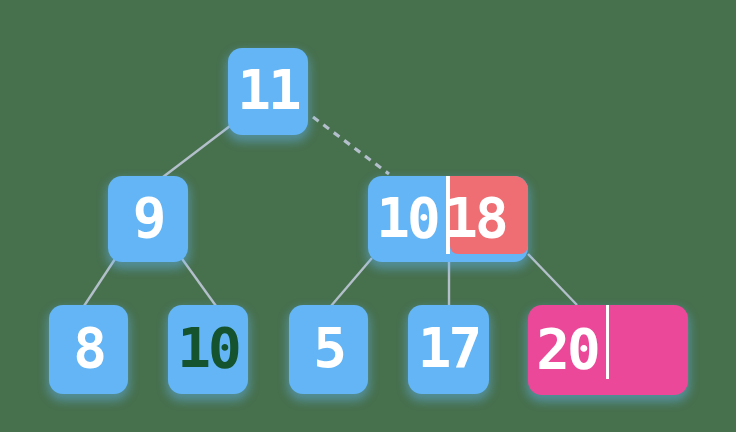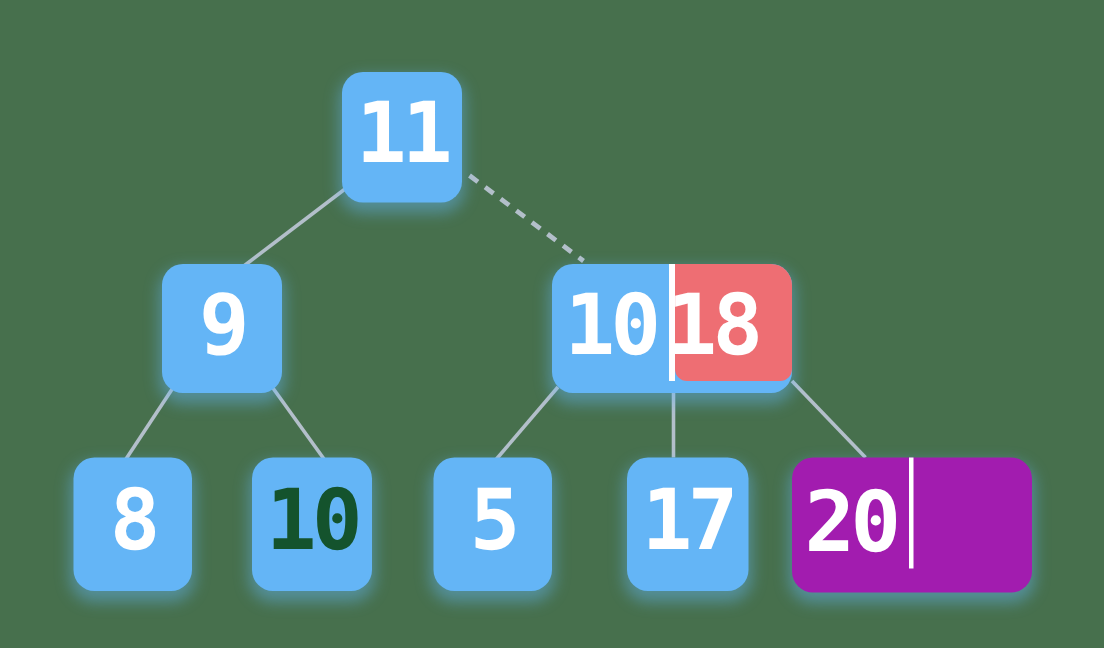--- a/index.html
+++ b/index.html
@@ -63,21 +63,21 @@
       </div>
       <div class="node" style="left: 49px; top: 305px; width: 79px; height: 89px; background: rgb(100, 181, 246);">
         <div class="key" style="color: rgb(255, 255, 255); left: 0px; right: 0px;">8</div>
       </div>
       <div class="node" style="left: 168px; top: 305px; width: 80px; height: 89px; background: rgb(100, 181, 246);">
         <div class="key" style="color: #14532d; left: 0px; right: 0px;">10</div>
       </div>
       <div class="node" style="left: 289px; top: 305px; width: 79px; height: 89px; background: rgb(100, 181, 246);">
         <div class="key" style="color: rgb(255, 255, 255); left: 0px; right: 0px;">5</div>
       </div>
-      <div class="node" style="left: 418px; top: 305px; width: 81px; height: 89px; background: rgb(100, 181, 246);">
+      <div class="node" style="left: 408px; top: 305px; width: 81px; height: 89px; background: rgb(100, 181, 246);">
         <div class="key" style="color: rgb(255, 255, 255); left: 0px; right: 0px;">17</div>
       </div>
-      <div class="node" style="left: 528px; top: 305px; width: 160px; height: 90px; background: #a21caf;">
+      <div class="node" style="left: 528px; top: 305px; width: 160px; height: 90px; background: #ec4899;">
         <div class="divider" style="left: 78px; width: 3px; height: 74px; background: rgb(255, 255, 255);"></div>
         <div class="key" style="color: rgb(255, 255, 255); left: 0px; width: 78px;">20</div>
       </div>
     </div>
 </div>
 
 </body></html>

